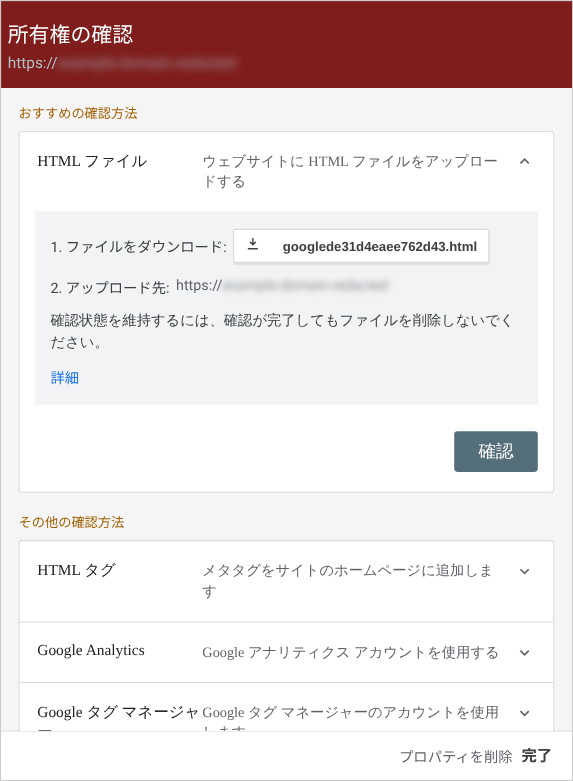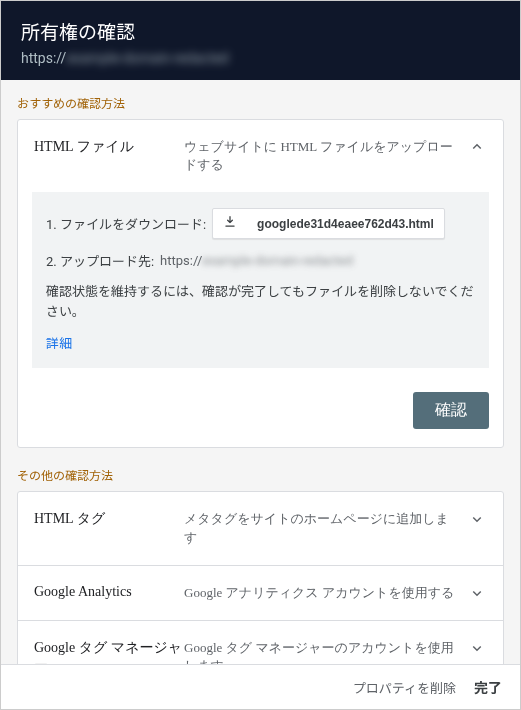--- a/index.html
+++ b/index.html
@@ -1,42 +1,42 @@
 <!DOCTYPE html>
 <html><head>
 <meta charset="utf-8">
 <style>
 * { box-sizing: border-box; margin: 0; padding: 0; }
 body { font-family: Roboto, "Noto Sans JP", Arial, sans-serif; background: #f5f5f5; width: 521px; height: 710px; overflow: hidden; border: 1px solid #ccc; display: flex; flex-direction: column; }
-.header { background: #0f172a; color: #fff; padding: 16px 20px 14px; }
+.header { background: #7f1d1d; color: #fff; padding: 16px 6px 14px; }
 .header-title { font-size: 19px; font-weight: 400; margin-bottom: 6px; }
 .header-url { font-size: 14px; color: #b0bec5; }
 .header-url .blurred { filter: blur(4px); opacity: 0.8; }
 .content { flex: 1; overflow-y: auto; padding: 14px 16px; }
 .section-label { font-size: 12px; color: #a16207; margin-bottom: 8px; }
 .card { background: #fff; border: 1px solid #dadce0; border-radius: 3px; margin-bottom: 18px; }
 .method { border-bottom: 1px solid #dadce0; }
 .method:last-child { border-bottom: none; }
 .method-header { display: flex; align-items: flex-start; padding: 18px 16px; cursor: pointer; font-family: Liberation Serif, serif; }
 .method-name { flex: 0 0 150px; font-size: 14px; color: #202124; }
 .method-desc { flex: 1; font-size: 13px; color: #5f6368; line-height: 1.4; padding-right: 8px; }
 .chevron { flex: 0 0 20px; display: flex; align-items: center; justify-content: center; color: #5f6368; }
 .chevron svg { width: 18px; height: 18px; }
 .method-body { background: #f1f3f4; margin: 0 14px 14px; padding: 16px 14px; font-size: 13px; color: #3c4043; }
 .step { display: flex; align-items: center; flex-wrap: wrap; margin-bottom: 12px; gap: 6px; }
 .step-text { color: #3c4043; }
 .download-btn { display: inline-flex; align-items: center; gap: 20px; background: #fff; border: 1px solid #dadce0; border-radius: 2px; padding: 6px 10px; font-size: 12px; font-weight: 700; color: #3c4043; cursor: pointer; box-shadow: 0 1px 1px rgba(0,0,0,0.08); }
 .download-btn svg { width: 14px; height: 14px; }
 .upload-url { color: #5f6368; }
 .upload-url .blurred { filter: blur(3px); opacity: 0.7; }
-.note { font-size: 13px; color: #3c4043; line-height: 1.5; margin-top: 4px; }
+.note { font-size: 13px; color: #3c4043; line-height: 1.5; margin-top: 4px; font-family: Liberation Mono, monospace; }
 .detail-link { display: inline-block; margin-top: 12px; color: #1a73e8; font-size: 13px; text-decoration: none; }
 .confirm-row { display: flex; justify-content: flex-end; padding: 10px 14px 18px; }
 .confirm-btn { background: #546e7a; color: #fff; border: none; padding: 8px 22px; font-size: 16px; border-radius: 3px; cursor: pointer; }
-.footer { background: #fff; border-top: 1px solid #dadce0; display: flex; justify-content: flex-end; align-items: center; padding: 12px 18px; gap: 18px; }
+.footer { background: #fff; border-top: 1px solid #dadce0; display: flex; justify-content: flex-end; align-items: center; padding: 12px 18px; gap: 8px; }
 .footer-delete { font-size: 13px; color: #5f6368; cursor: pointer; }
 .footer-done { font-size: 14px; color: #3c4043; font-weight: 700; cursor: pointer; }
 </style>
 </head>
 <body>
 
 <div class="header">
   <div class="header-title">所有権の確認</div>
   <div class="header-url">
     <span>https://</span><span class="blurred">example-domain-redacted</span>

